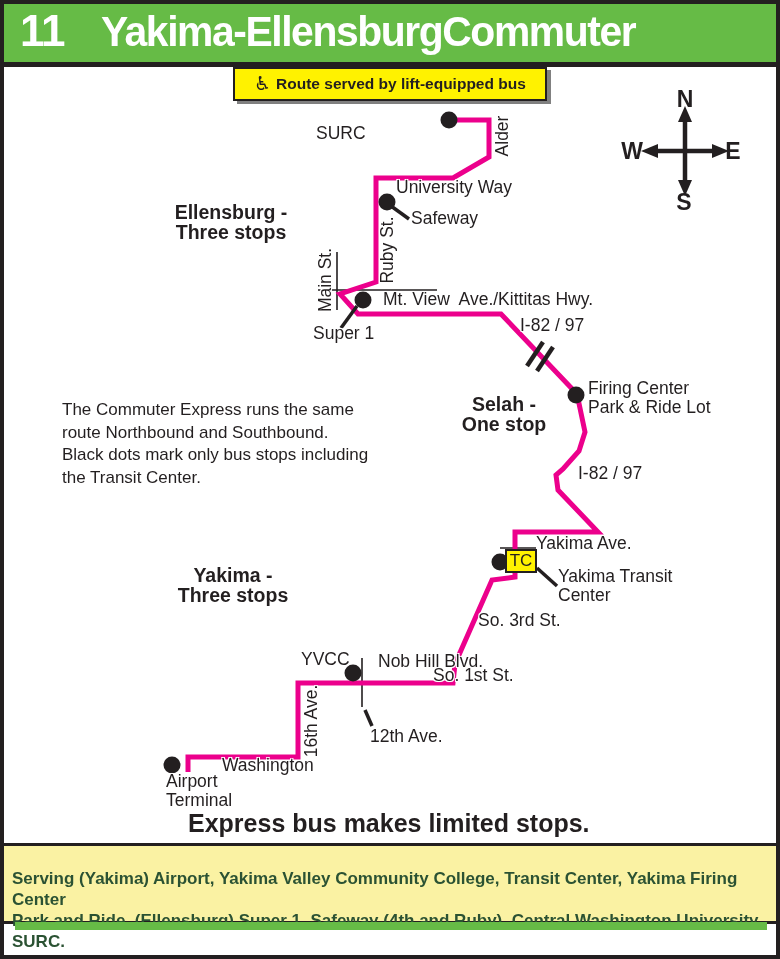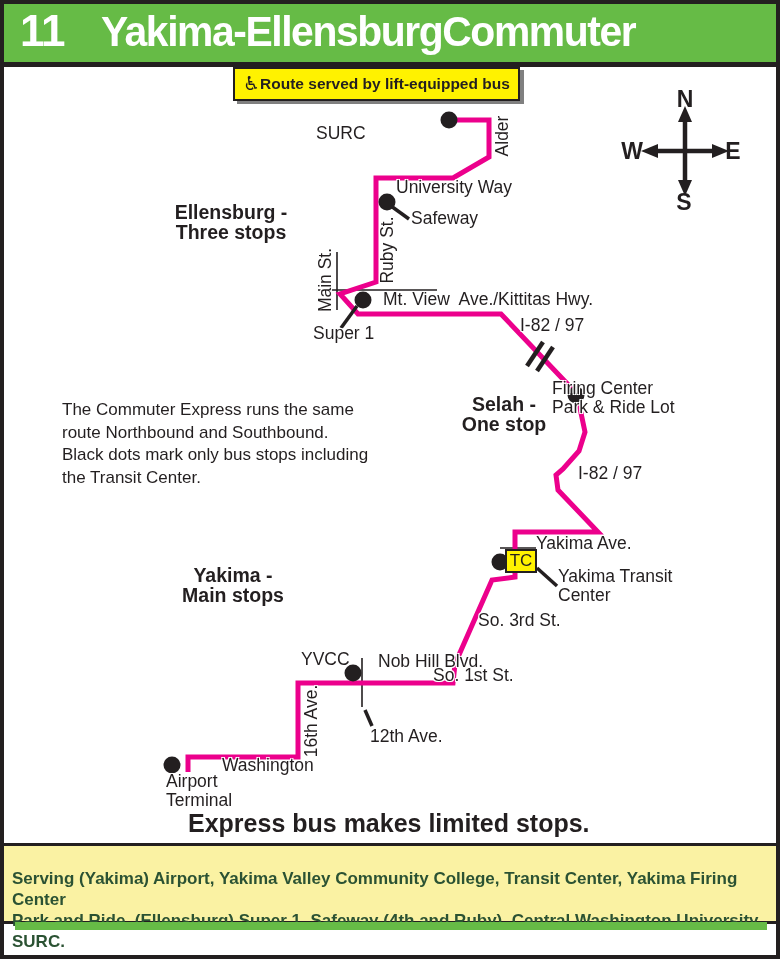--- a/index.html
+++ b/index.html
@@ -8,23 +8,23 @@
   .page-border{position:absolute;inset:0;border:4px solid var(--ink,#231f20);pointer-events:none;z-index:60;}
 
   
   .header{position:absolute;left:0;top:0;width:100%;height:62px;background:var(--green,#66bb46);
           border-bottom:5px solid var(--ink,#231f20);display:flex;align-items:center;box-sizing:content-box;z-index:5;}
   .route-number{font-weight:bold;font-size:44px;color:#fff;margin-left:20px;letter-spacing:-1px;}
   .route-title{font-weight:bold;font-size:43px;color:#fff;margin-left:36px;letter-spacing:-1.5px;
                transform:scaleX(.95);transform-origin:left center;white-space:nowrap;}
 
   
-  .lift-badge{position:absolute;left:233px;top:67px;height:30px;padding:0 8px;background:var(--yellow,#fff200);
+  .lift-badge{position:absolute;left:233px;top:67px;height:30px;padding:0 19px;background:var(--yellow,#fff200);
               border:2px solid var(--ink,#231f20);box-shadow:4px 3px 0 rgba(60,60,60,.65);
-              display:flex;align-items:center;z-index:10;}
+              display:flex;align-items:center;gap:5px;z-index:10;}
   .lift-badge .label{font-weight:bold;font-size:15.5px;white-space:nowrap;}
   .wheel-icon::before{content:"\267F";font-size:19px;line-height:1;}
 
   
   .compass-letter{position:absolute;font-weight:bold;font-size:23px;transform:translate(-50%,-50%);z-index:6;}
 
   
   .map-svg{position:absolute;left:0;top:0;width:780px;height:959px;z-index:2;}
 
   
@@ -123,31 +123,31 @@
       <div class="map-label center" style="left: 503px; top: 136px; transform: translate(-50%, -50%) rotate(-90deg);">Alder</div>
       <div class="map-label" style="left: 396px; top: 178px;">University Way</div>
       <div class="map-label" style="left: 411px; top: 209px;">Safeway</div>
       <div class="map-label bold center" style="left: 231px; top: 222px; transform: translate(-50%, -50%);">Ellensburg -
 Three stops</div>
       <div class="map-label center" style="left: 326px; top: 280px; transform: translate(-50%, -50%) rotate(-90deg);">Main St.</div>
       <div class="map-label center" style="left: 388px; top: 250px; transform: translate(-50%, -50%) rotate(-90deg);">Ruby St.</div>
       <div class="map-label" style="left: 383px; top: 290px;">Mt. View  Ave./Kittitas Hwy.</div>
       <div class="map-label" style="left: 313px; top: 324px;">Super 1</div>
       <div class="map-label" style="left: 520px; top: 316px;">I-82 / 97</div>
-      <div class="map-label" style="left: 552px; top: 379px;">Firing Center
+      <div class="map-label" style="left: 588px; top: 379px;">Firing Center
 Park &amp; Ride Lot</div>
       <div class="map-label bold center" style="left: 504px; top: 414px; transform: translate(-50%, -50%);">Selah -
 One stop</div>
       <div class="map-label" style="left: 578px; top: 464px;">I-82 / 97</div>
       <div class="map-label" style="left: 536px; top: 534px;">Yakima Ave.</div>
       <div class="map-label" style="left: 558px; top: 567px;">Yakima Transit
 Center</div>
       <div class="map-label" style="left: 478px; top: 611px;">So. 3rd St.</div>
       <div class="map-label bold center" style="left: 233px; top: 585px; transform: translate(-50%, -50%);">Yakima -
-Main stops</div>
+Three stops</div>
       <div class="map-label" style="left: 301px; top: 650px;">YVCC</div>
       <div class="map-label" style="left: 433px; top: 666px; text-align: right;">So. 1st St.</div>
       <div class="map-label" style="left: 378px; top: 652px;">Nob Hill Blvd.</div>
       <div class="map-label" style="left: 370px; top: 727px;">12th Ave.</div>
       <div class="map-label center" style="left: 312px; top: 721px; transform: translate(-50%, -50%) rotate(-90deg);">16th Ave.</div>
       <div class="map-label" style="left: 222px; top: 756px;">Washington</div>
       <div class="map-label" style="left: 166px; top: 772px;">Airport
 Terminal</div>
     </div>
 

